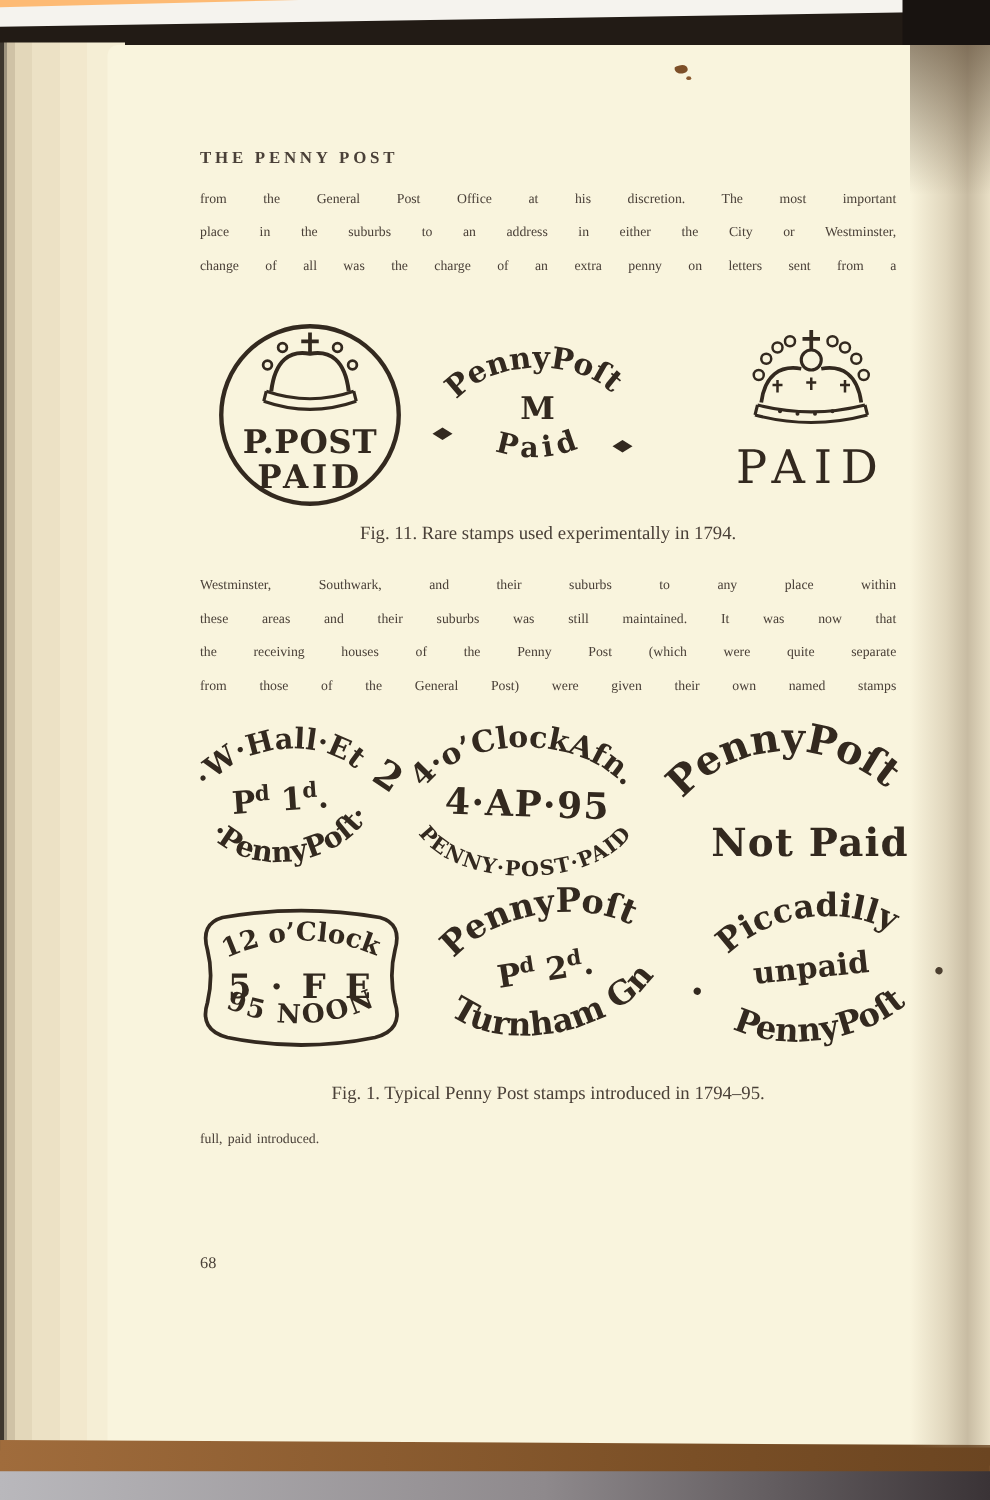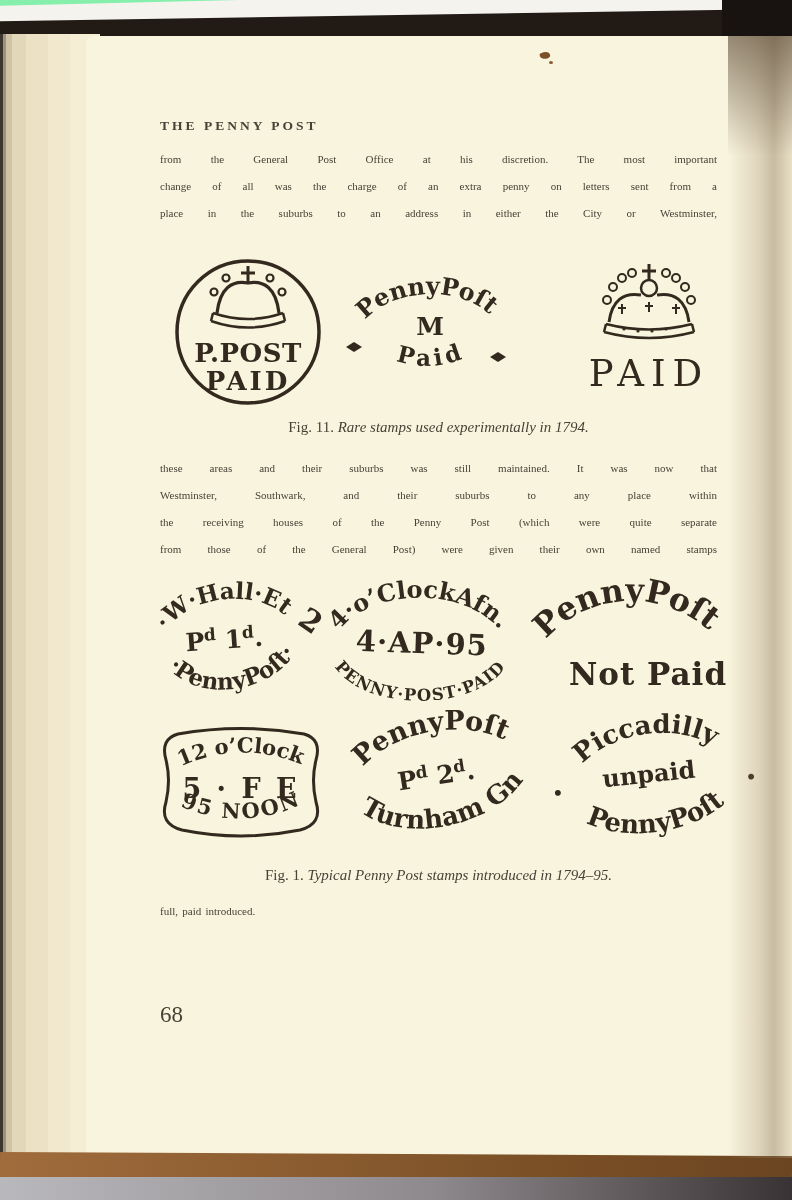--- a/index.html
+++ b/index.html
@@ -1,16 +1,16 @@
 <!DOCTYPE html>
 <html><head>
 <meta charset="utf-8">
 <style>
   html,body{margin:0;padding:0;background:#9d9da2;}
-  .scan{position:relative;width:792px;height:1200px;margin:0 auto;background:#86efac;overflow:hidden;
+  .scan{position:relative;width:792px;height:1200px;margin:0 auto;background:#fdba74;overflow:hidden;
         font-family:"Liberation Serif",serif;}
   .layer{position:absolute;}
   
   .white-strip{top:-4px;left:-12px;width:830px;height:34px;background:#f5f3ee;transform:rotate(-1.4deg);}
   .black-band{top:15px;left:-12px;width:830px;height:27px;background:#221b15;transform:rotate(-0.9deg);}
   .corner-dark{top:0;right:0;width:70px;height:46px;background:#181310;}
   .left-edges{top:34px;left:0;width:100px;height:1142px;
      background:linear-gradient(90deg,#3d372f 0 3px,#9c927e 3px 6px,#cfc2a6 6px 12px,#e3d7ba 12px 26px,
      #ece1c5 26px 48px,#f2e8cd 48px 70px,#f5eed5 70px 100px);}
   .page{top:36px;left:86px;width:706px;height:1122px;background:#f9f4dd;border-radius:8px 0 0 2px;}
@@ -26,22 +26,22 @@
   .speck{top:52px;left:540px;width:10px;height:7px;background:#7d4f28;border-radius:2px 60% 40% 70%;transform:rotate(-18deg);}
   .speck2{top:61px;left:549px;width:4px;height:3px;background:#8a5a30;border-radius:50%;}
   
   .running-header{top:118px;left:160px;width:557px;font-size:13.5px;font-weight:bold;
      letter-spacing:3px;color:#4a4038;}
   .para{left:160px;width:557px;color:#4a4038;font-size:11px;line-height:27px;word-spacing:1.5px;}
   .pline{text-align:justify;text-align-last:justify;white-space:normal;}
   .pline.last{text-align-last:left;}
   .pline.indent{text-indent:19px;}
   .caption{left:160px;width:557px;text-align:center;color:#4a4038;font-size:15px;}
-  .caption .cap-italic{font-style:italic;}
-  .pagenum{top:1002px;left:160px;color:#4a4038;font-size:23px;}
+  .caption .cap-italic{}
+  .pagenum{top:1002px;left:160px;color:#4a4038;font-size:13px;}
   
   svg.stamp{position:absolute;overflow:visible;}
   svg.stamp text{font-family:"DejaVu Serif",serif;fill:#33291f;}
   svg.stamp .ln{stroke:#33291f;fill:none;}
 </style>
 </head>
 <body>
 
 <div class="scan">
 
@@ -52,22 +52,22 @@
   <div class="layer page"></div>
   <div class="layer brown-strip"></div>
   <div class="layer bottom-gray"></div>
   <div class="layer speck"></div>
   <div class="layer speck2"></div>
 
   <div class="layer running-header">THE PENNY POST</div>
 
   <div class="layer para" style="top:146px">
     <div class="pline">from the General Post Office at his discretion.  The most important</div>
+    <div class="pline">place in the suburbs to an address in either the City or Westminster,</div>
     <div class="pline">change of all was the charge of an extra penny on letters sent from a</div>
-    <div class="pline">place in the suburbs to an address in either the City or Westminster,</div>
   </div>
 
   <svg class="stamp" style="left:168px;top:250px" width="160" height="160" viewBox="0 0 160 160">
     <circle class="ln" cx="80" cy="82" r="71" stroke-width="3.5"></circle>
     <g>
       <path class="ln" stroke-width="3" d="M80,16 V34 M73,23 H87"></path>
       <path class="ln" stroke-width="3.2" d="M49,63 C52,38 64,30 80,33 C96,30 108,38 111,63"></path>
       <circle class="ln" stroke-width="2.2" cx="46" cy="42" r="3.5"></circle>
       <circle class="ln" stroke-width="2.2" cx="58" cy="28" r="3.5"></circle>
       <circle class="ln" stroke-width="2.2" cx="102" cy="28" r="3.5"></circle>
@@ -116,22 +116,22 @@
     </g>
     <text x="97" y="130" font-size="37" letter-spacing="7" text-anchor="middle">PAID</text>
   </svg>
 
   <div class="layer caption" style="top:419px">
     <span class="cap-label">Fig. 11.</span>
     <span class="cap-italic">Rare stamps used experimentally in 1794.</span>
   </div>
 
   <div class="layer para" style="top:455px">
+    <div class="pline">Westminster, Southwark, and their suburbs to any place within</div>
     <div class="pline">these areas and their suburbs was still maintained.  It was now that</div>
-    <div class="pline">Westminster, Southwark, and their suburbs to any place within</div>
     <div class="pline">the receiving houses of the Penny Post (which were quite separate</div>
     <div class="pline">from those of the General Post) were given their own named stamps</div>
   </div>
 
   <svg class="stamp" style="left:148px;top:562px;transform:rotate(-4deg)" width="165" height="150" viewBox="0 0 165 150">
     <defs>
       <path id="aTop" d="M10,86 C20,24 134,20 150,78"></path>
       <path id="aBot" d="M14,94 C36,140 124,138 150,88"></path>
     </defs>
     <text font-size="23" font-weight="bold" text-anchor="middle">

